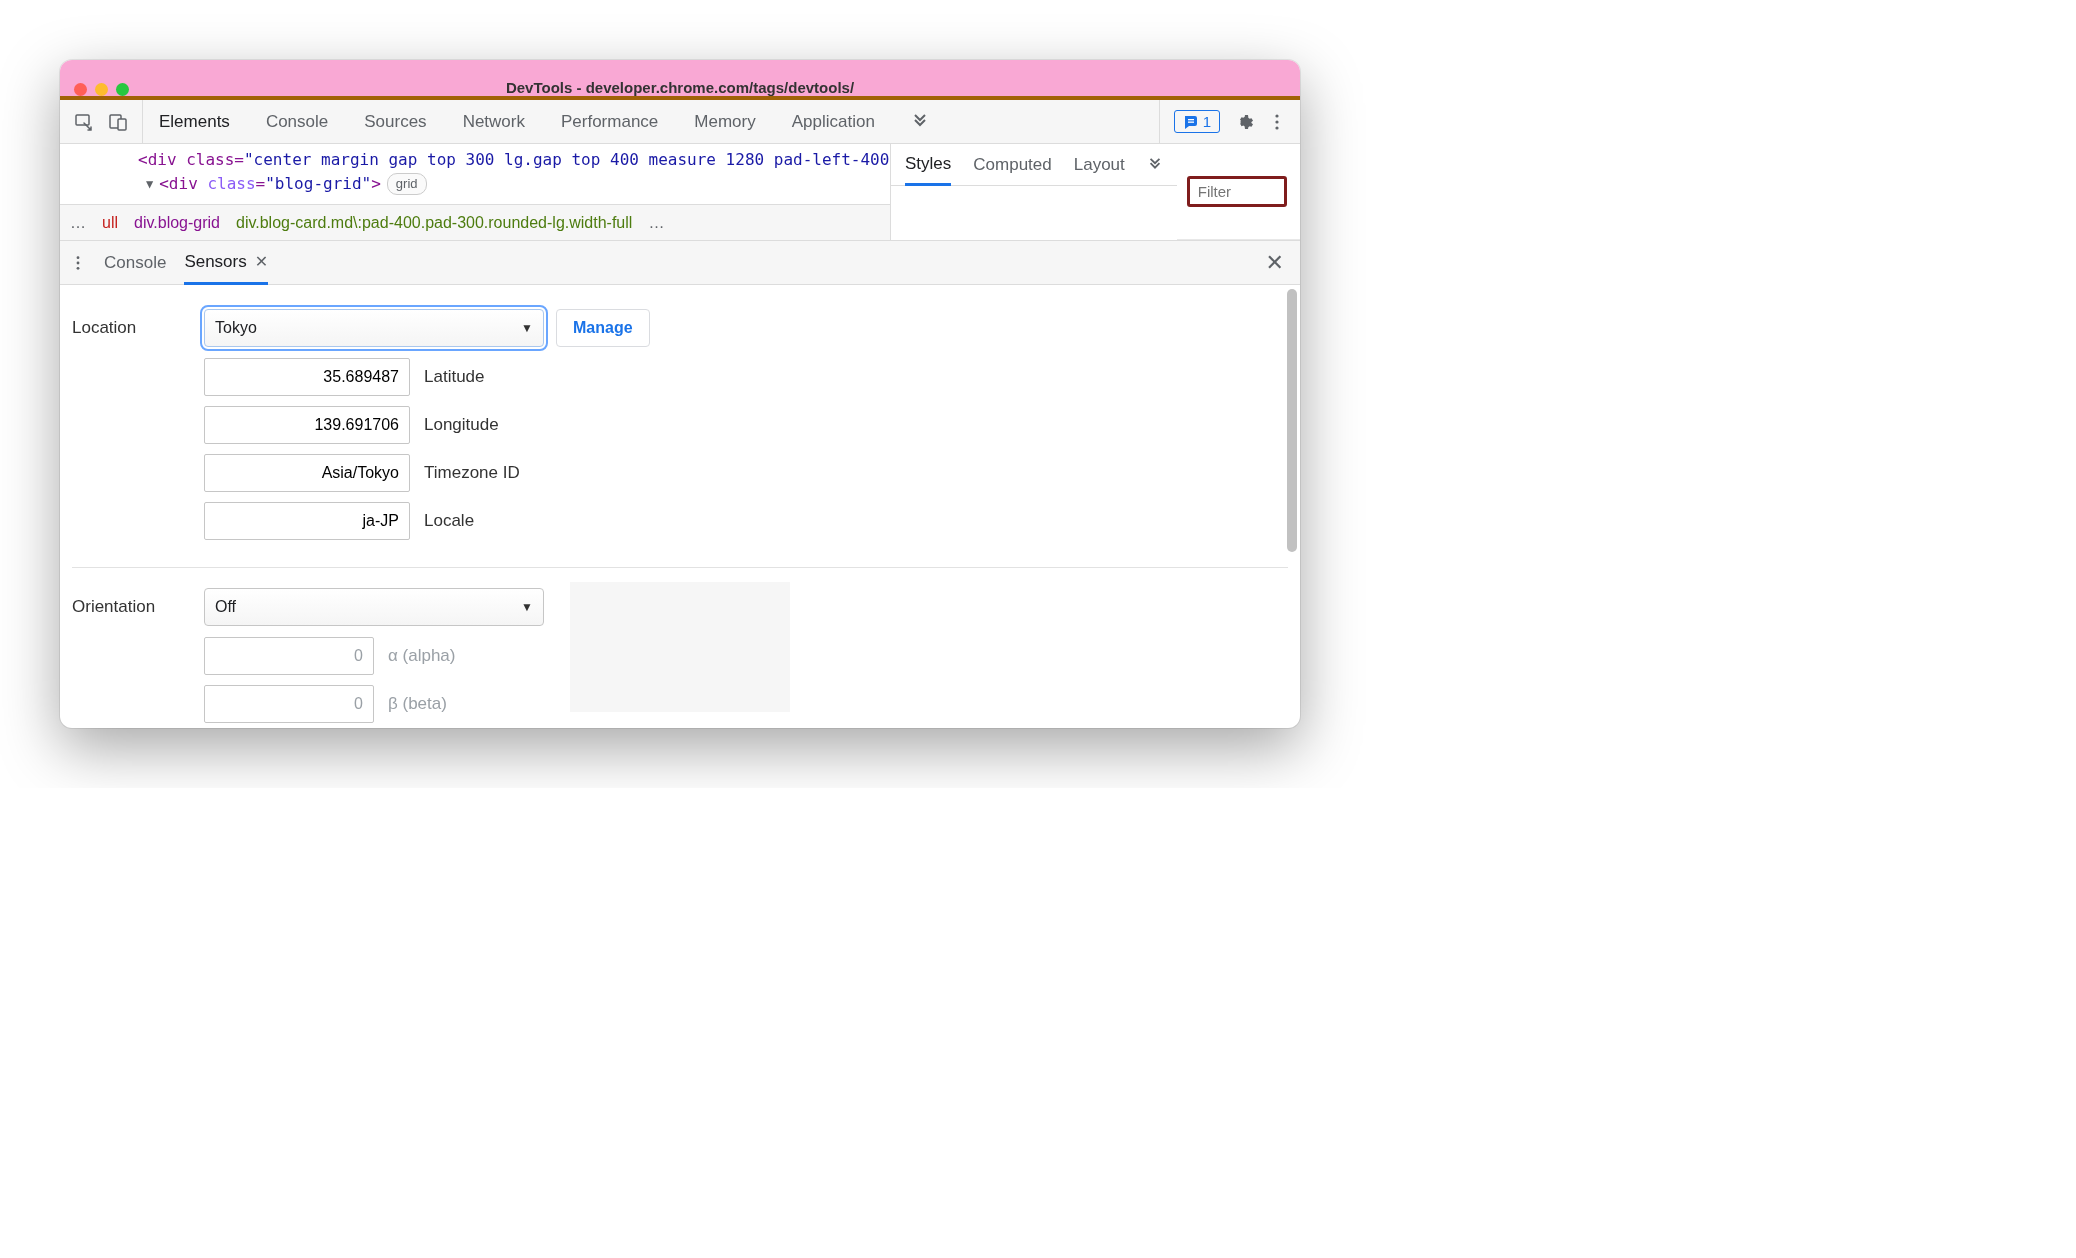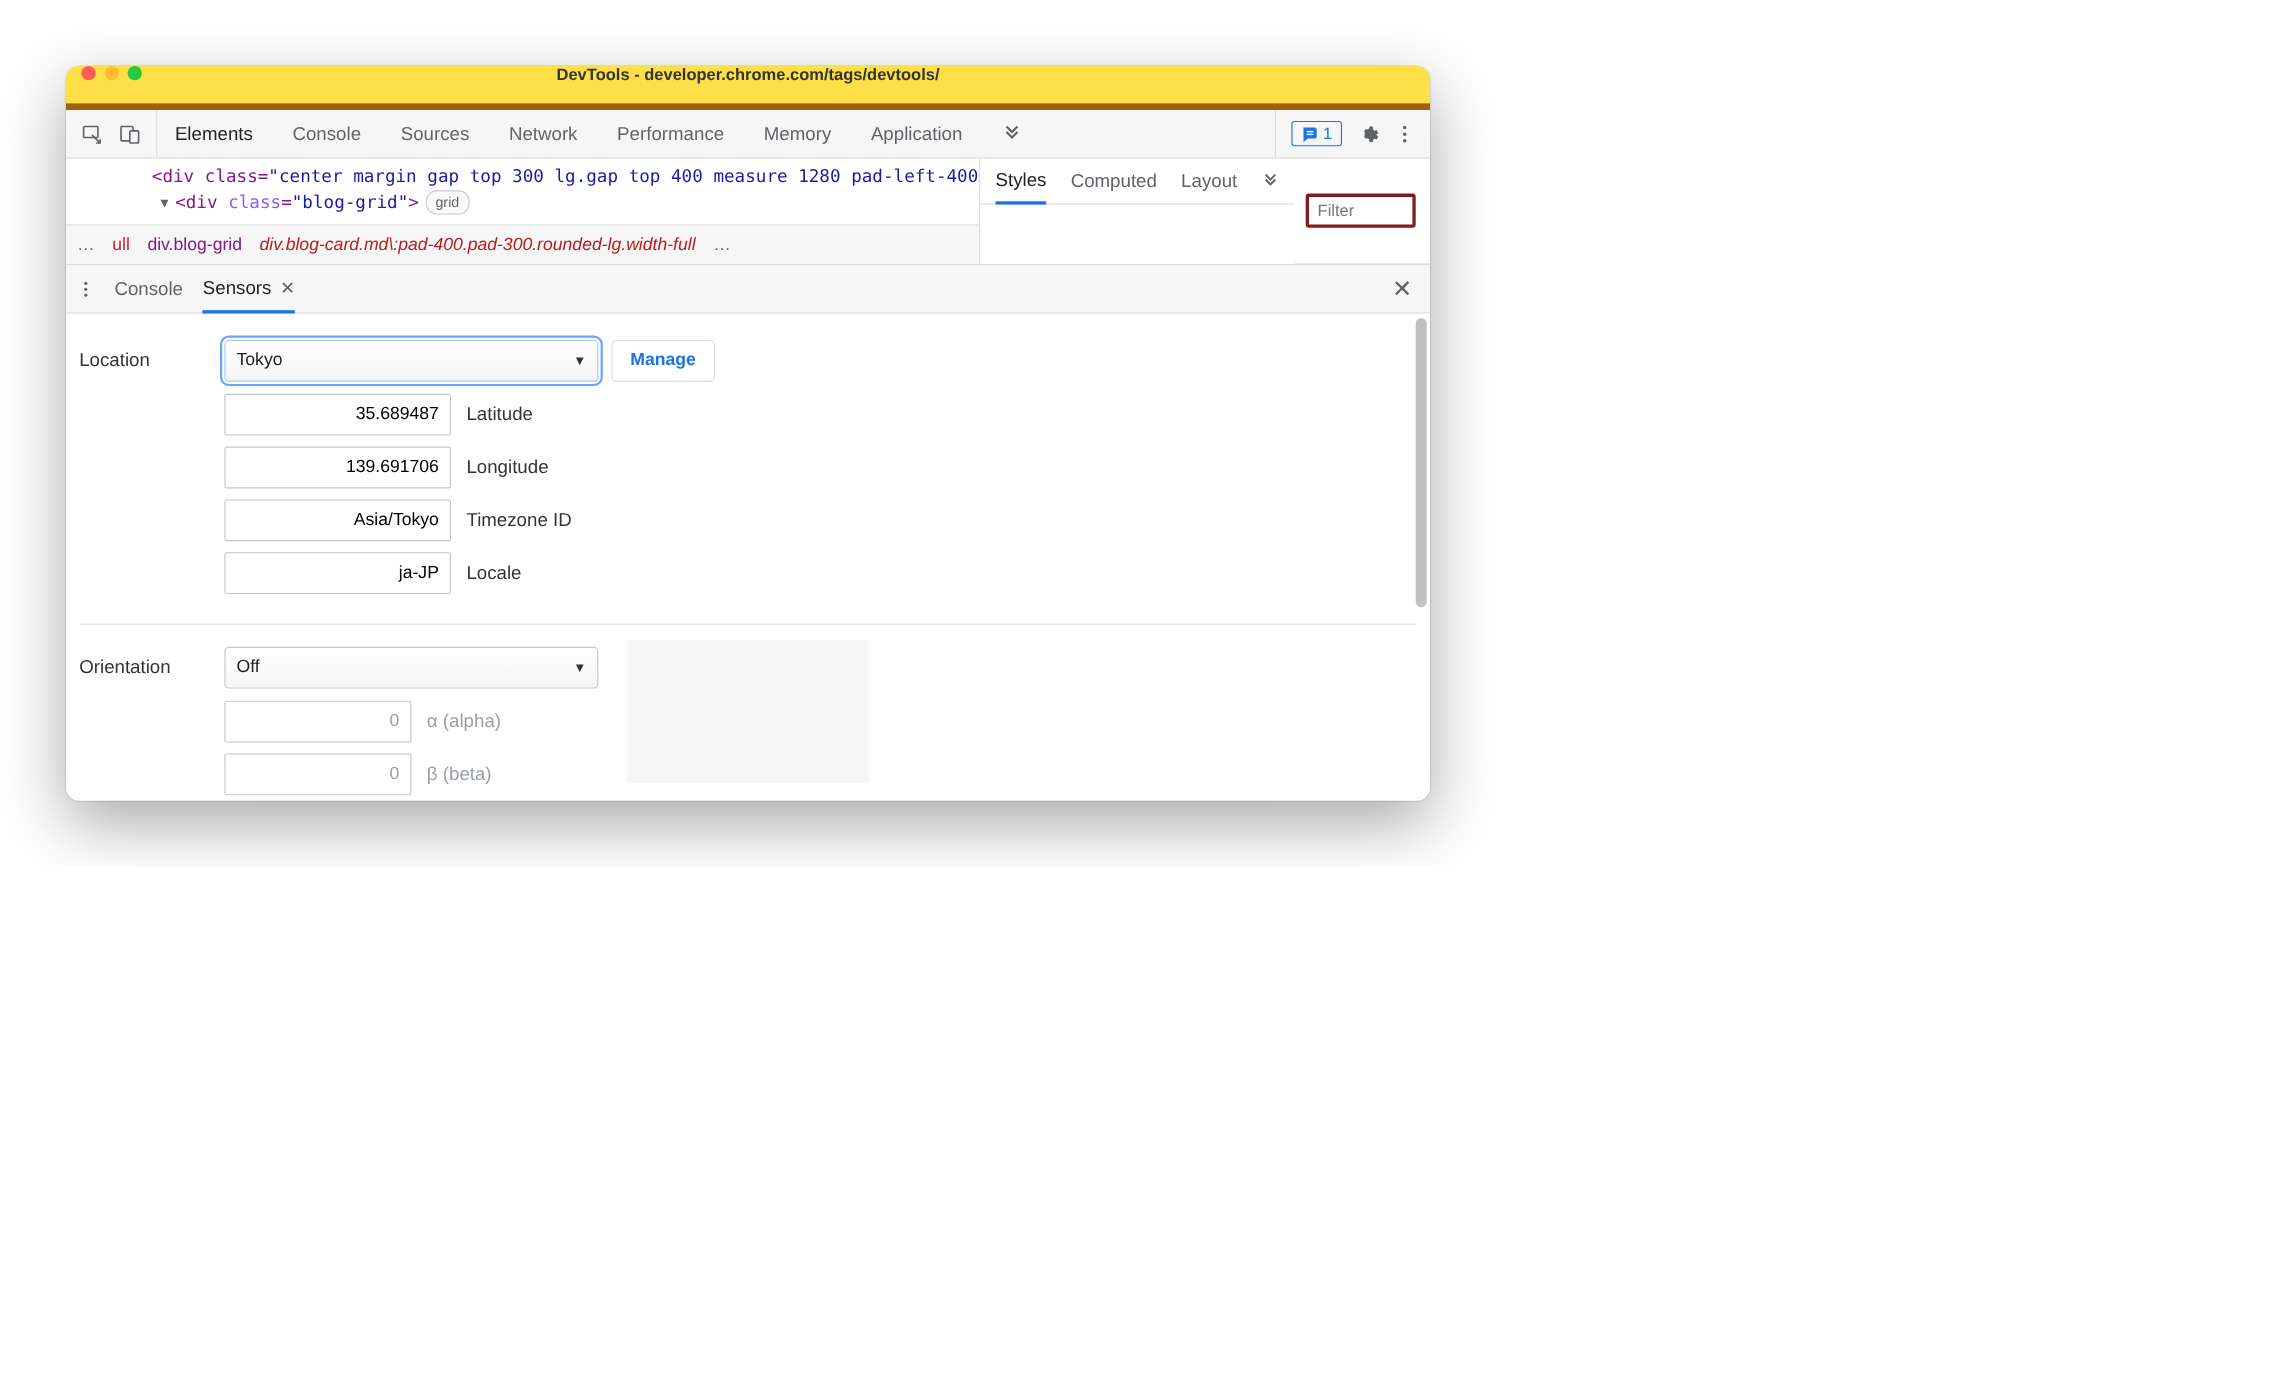--- a/index.html
+++ b/index.html
@@ -13,24 +13,24 @@
     .window {
       width: 1240px;
       border-radius: 12px;
       box-shadow: 0 20px 60px rgba(0,0,0,0.35), 0 0 0 1px rgba(0,0,0,0.08);
       overflow: hidden;
       background: #fff;
     }
     
     .titlebar {
       height: 40px;
-      background: #fde047;
-      border-bottom: 6px solid #a16207;
+      background: #f9a8d4;
+      border-bottom: 4px solid #a16207;
       display: flex;
-      align-items: flex-start;
+      align-items: flex-end;
       position: relative;
     }
     .traffic-lights { display: flex; gap: 8px; padding-left: 14px; }
     .traffic-lights span { width: 13px; height: 13px; border-radius: 50%; display:inline-block; }
     .tl-red { background: #ff5f57; }
     .tl-yellow { background: #febc2e; }
     .tl-green { background: #28c840; }
     .title { position:absolute; left:0; right:0; text-align:center; font-weight:600; font-size:15px; color:#333; pointer-events:none; }
 
     
@@ -69,21 +69,21 @@
     .pill { border:1px solid #ccc; border-radius:10px; padding:0 8px; font-size:13px; color:#5f6368; background:#fafafa; font-family:-apple-system, sans-serif;}
 
     .breadcrumbs {
       display:flex; align-items:center; gap:16px; height:36px; padding:0 10px;
       background:#f6f6f6; border-top:1px solid #dcdcdc; font-size:16px; color:#5f6368;
       overflow:hidden;
     }
     .bc-item { white-space:nowrap; cursor:pointer; }
     .bc-purple { color:#881391; }
     .bc-red { color:#c5221f; }
-    .bc-brown { color:#b91c1c;font-style:italic; }
+    .bc-brown { color:#4d7c0f; }
     .bc-ellipsis { color:#5f6368; }
 
     .styles-pane { width:410px; border-left:1px solid #dcdcdc; display:flex; flex-direction:row; }
     .styles-tabs { display:flex; align-items:center; gap:22px; padding:0 14px; height:42px; border-bottom:1px solid #dcdcdc; font-size:17px; color:#5f6368; }
     .styles-tab { cursor:pointer; height:100%; display:flex; align-items:center; }
     .styles-tab.active { color:#202124; border-bottom:3px solid #1a73e8; margin-bottom:-1px; font-weight:500;}
     .styles-toolbar { display:flex; align-items:center; gap:10px; padding:6px 10px; border-bottom:1px solid #e8e8e8; }
     .filter-input { flex:1; border:3px solid #7f1d1d; border-radius:3px; padding:4px 8px; font-size:15px; color:#5f6368; min-width:0; width:100px;}
     .mono { font-family: Menlo, Consolas, monospace; font-size:14px; color:#5f6368; cursor:pointer;}
 

